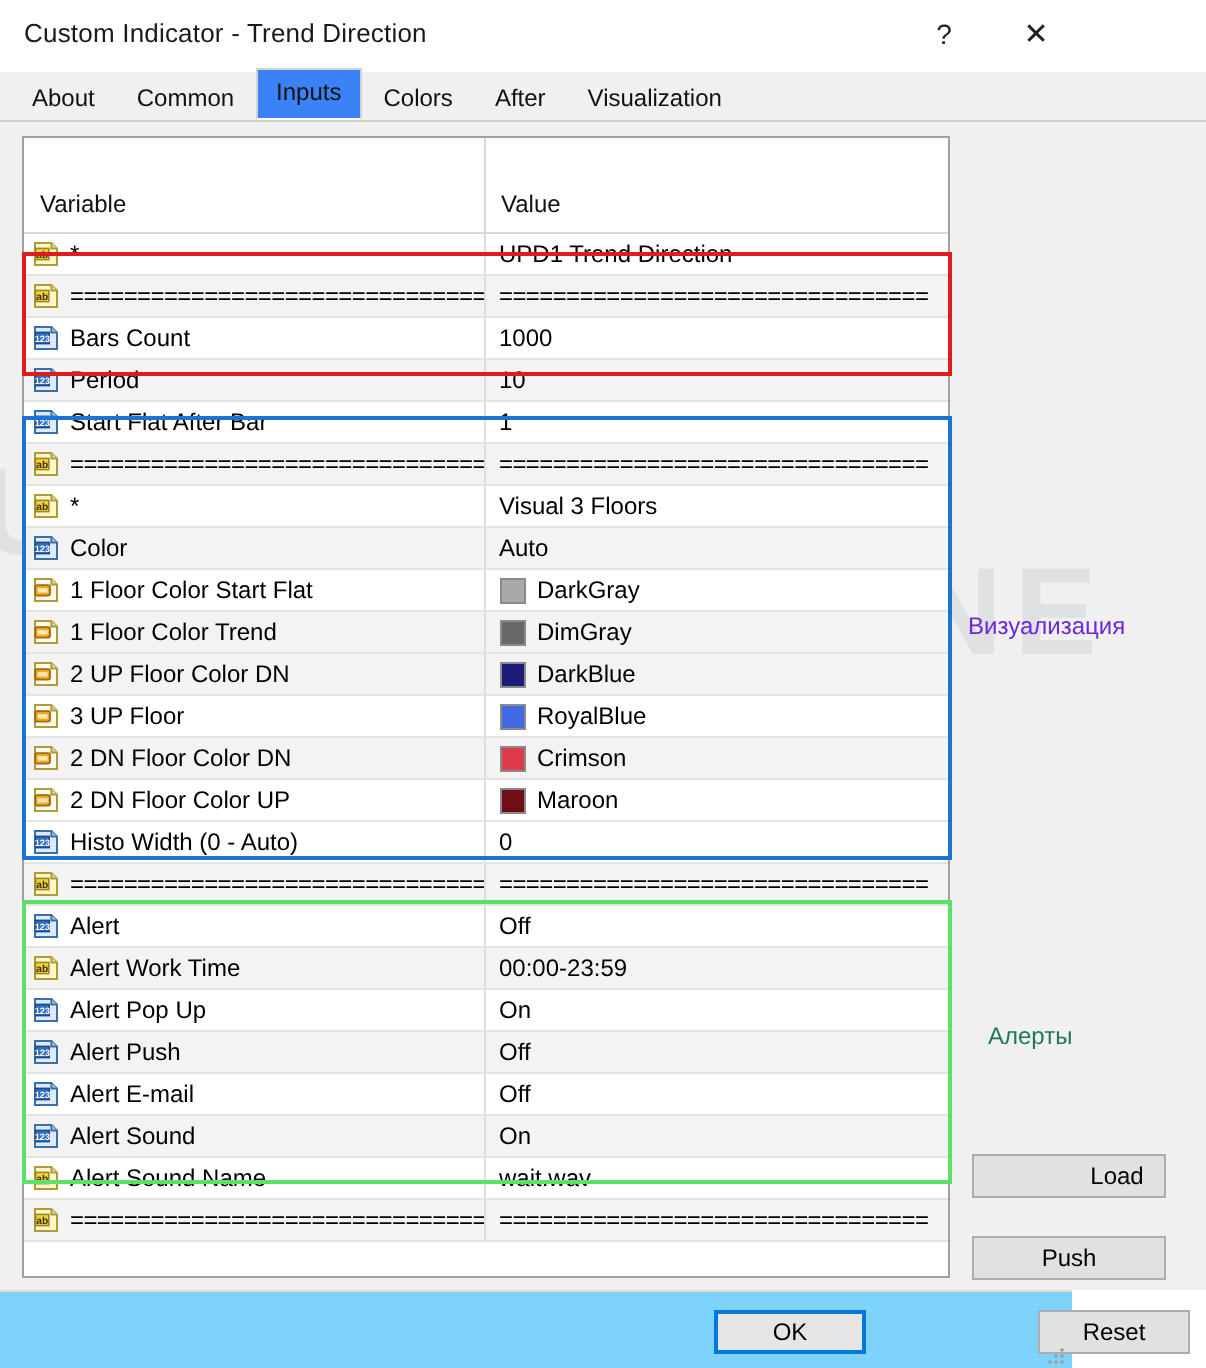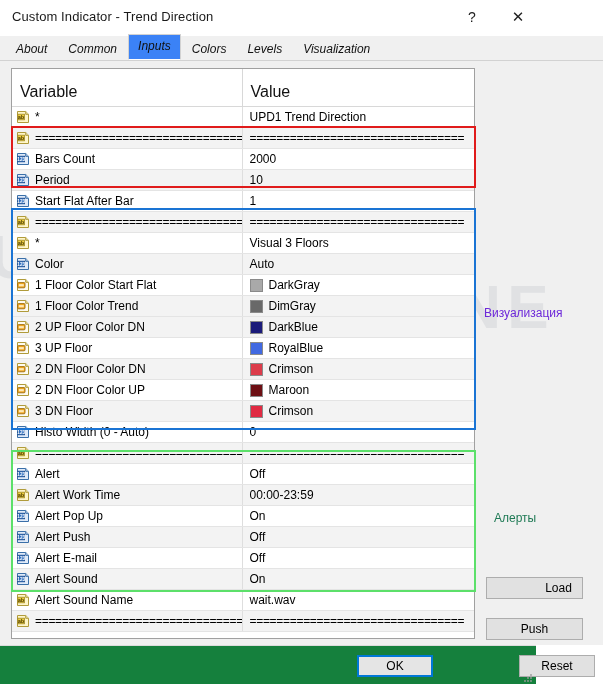--- a/index.html
+++ b/index.html
@@ -28,21 +28,20 @@
   }
   .tb-btn.close{font-size:15px;}
   
   .tabstrip{
     position:absolute;left:0;top:36px;width:603px;height:25px;
     background:#f0f0f0;
     border-bottom:1px solid #d2d2d2;
     display:flex;align-items:flex-end;
     padding-left:6px;
     box-sizing:border-box;
-    font-style:italic;
   }
   .tab{
     height:22px;line-height:22px;padding:0 9px;
     font-size:12px;color:#111;
     background:#f0f0f0;
     border:1px solid transparent;
     border-bottom:none;
     margin-right:1px;
     position:relative;
   }
@@ -69,23 +68,23 @@
   table.grid{
     border-collapse:collapse;
     width:462px;
     table-layout:fixed;
   }
   table.grid col.c1{width:230px;}
   table.grid col.c2{width:232px;}
   .grid th{
     height:29px;
     font-weight:normal;
-    font-size:16px;
+    font-size:12px;
     text-align:left;
-    padding:8px 0 0 8px;
+    padding:18px 0 0 8px;
     background:#ffffff;
     border-bottom:1px solid #d8d8d8;
     border-right:1px solid #d8d8d8;
     color:#111;
     vertical-align:middle;
   }
   .grid th.last{border-right:none;}
   .grid td{
     height:20px;
     padding:0;
@@ -128,21 +127,21 @@
     width:97px;height:22px;
     background:#e1e1e1;
     border:1px solid #adadad;
     font-size:12px;color:#000;
     display:flex;align-items:center;justify-content:center;
     box-sizing:border-box;
   }
   
   .footer{
     position:absolute;left:0;top:645px;width:536px;height:39px;
-    background:#15803d;
+    background:#7dd3fc;
     border-top:1px solid #dcdcdc;
   }
   .fbtn{
     position:absolute;top:9px;
     width:76px;height:22px;
     background:#e1e1e1;border:1px solid #adadad;
     font-size:12px;color:#000;
     display:flex;align-items:center;justify-content:center;
     box-sizing:border-box;
   }
@@ -167,21 +166,21 @@
     <div class="tb-btn">?</div>
     <div class="tb-btn close">✕</div>
   </div>
 </div>
 
 <div class="tabstrip" id="tabstrip">
     <div class="tab">About</div>
     <div class="tab">Common</div>
     <div class="tab active">Inputs</div>
     <div class="tab">Colors</div>
-    <div class="tab">Levels</div>
+    <div class="tab">After</div>
     <div class="tab">Visualization</div>
   </div>
 
 <div class="panel">
 
   <div class="wm" style="left:-10px;top:160px;">UPD.ONE</div>
   <div class="wm" style="left:230px;top:210px;">UPD.ONE</div>
 
   <div class="grid-wrap">
     <table class="grid">
@@ -239,21 +238,21 @@
                   <path d="M1.5 1.5h8.2l2.8 2.8v8.2h-11z" fill="#dfeaf9" stroke="#3a6fa8" stroke-width="1"></path>
                   <path d="M9.7 1.5v2.8h2.8" fill="#b9cde6" stroke="#3a6fa8" stroke-width="1"></path>
                   <rect x="1.8" y="4.2" width="6.8" height="5.6" fill="#2f6fc0" stroke="#1d4c8c" stroke-width="0.8"></rect>
                   <text x="5.2" y="8.8" font-size="4.6" font-family="Liberation Sans, sans-serif" fill="#ffffff" text-anchor="middle" font-weight="bold">123</text>
                 </svg>
                 <span class="lbl">Bars Count</span>
               </div>
             </td>
             <td class="val">
               <div class="valflex">
-                <span>2000</span>
+                <span>1000</span>
               </div>
             </td>
           </tr>
           <tr class="alt">
             <td>
               <div class="cellname">
                 <svg class="ico" viewBox="0 0 14 14">
                   <path d="M1.5 1.5h8.2l2.8 2.8v8.2h-11z" fill="#dfeaf9" stroke="#3a6fa8" stroke-width="1"></path>
                   <path d="M9.7 1.5v2.8h2.8" fill="#b9cde6" stroke="#3a6fa8" stroke-width="1"></path>
                   <rect x="1.8" y="4.2" width="6.8" height="5.6" fill="#2f6fc0" stroke="#1d4c8c" stroke-width="0.8"></rect>
@@ -444,39 +443,20 @@
                   <rect x="1.6" y="4.6" width="7.4" height="5.2" rx="1" fill="#f2a81e" stroke="#9c6a10" stroke-width="0.9"></rect>
                   <rect x="2.8" y="6.1" width="5.0" height="2.2" fill="#fde9b8"></rect>
                 </svg>
                 <span class="lbl">2 DN Floor Color UP</span>
               </div>
             </td>
             <td class="val">
               <div class="valflex">
                 <span class="swatch" style="background: rgb(109, 15, 20);"></span>
                 <span>Maroon</span>
-              </div>
-            </td>
-          </tr>
-          <tr class="alt">
-            <td>
-              <div class="cellname">
-                <svg class="ico" viewBox="0 0 14 14">
-                  <path d="M1.5 1.5h8.2l2.8 2.8v8.2h-11z" fill="#fdfbf0" stroke="#b09b3a" stroke-width="1"></path>
-                  <path d="M9.7 1.5v2.8h2.8" fill="#e8dfa8" stroke="#b09b3a" stroke-width="1"></path>
-                  <rect x="1.6" y="4.6" width="7.4" height="5.2" rx="1" fill="#f2a81e" stroke="#9c6a10" stroke-width="0.9"></rect>
-                  <rect x="2.8" y="6.1" width="5.0" height="2.2" fill="#fde9b8"></rect>
-                </svg>
-                <span class="lbl">3 DN Floor</span>
-              </div>
-            </td>
-            <td class="val">
-              <div class="valflex">
-                <span class="swatch" style="background: rgb(224, 42, 66);"></span>
-                <span>Crimson</span>
               </div>
             </td>
           </tr>
           <tr class="white">
             <td>
               <div class="cellname">
                 <svg class="ico" viewBox="0 0 14 14">
                   <path d="M1.5 1.5h8.2l2.8 2.8v8.2h-11z" fill="#dfeaf9" stroke="#3a6fa8" stroke-width="1"></path>
                   <path d="M9.7 1.5v2.8h2.8" fill="#b9cde6" stroke="#3a6fa8" stroke-width="1"></path>
                   <rect x="1.8" y="4.2" width="6.8" height="5.6" fill="#2f6fc0" stroke="#1d4c8c" stroke-width="0.8"></rect>

